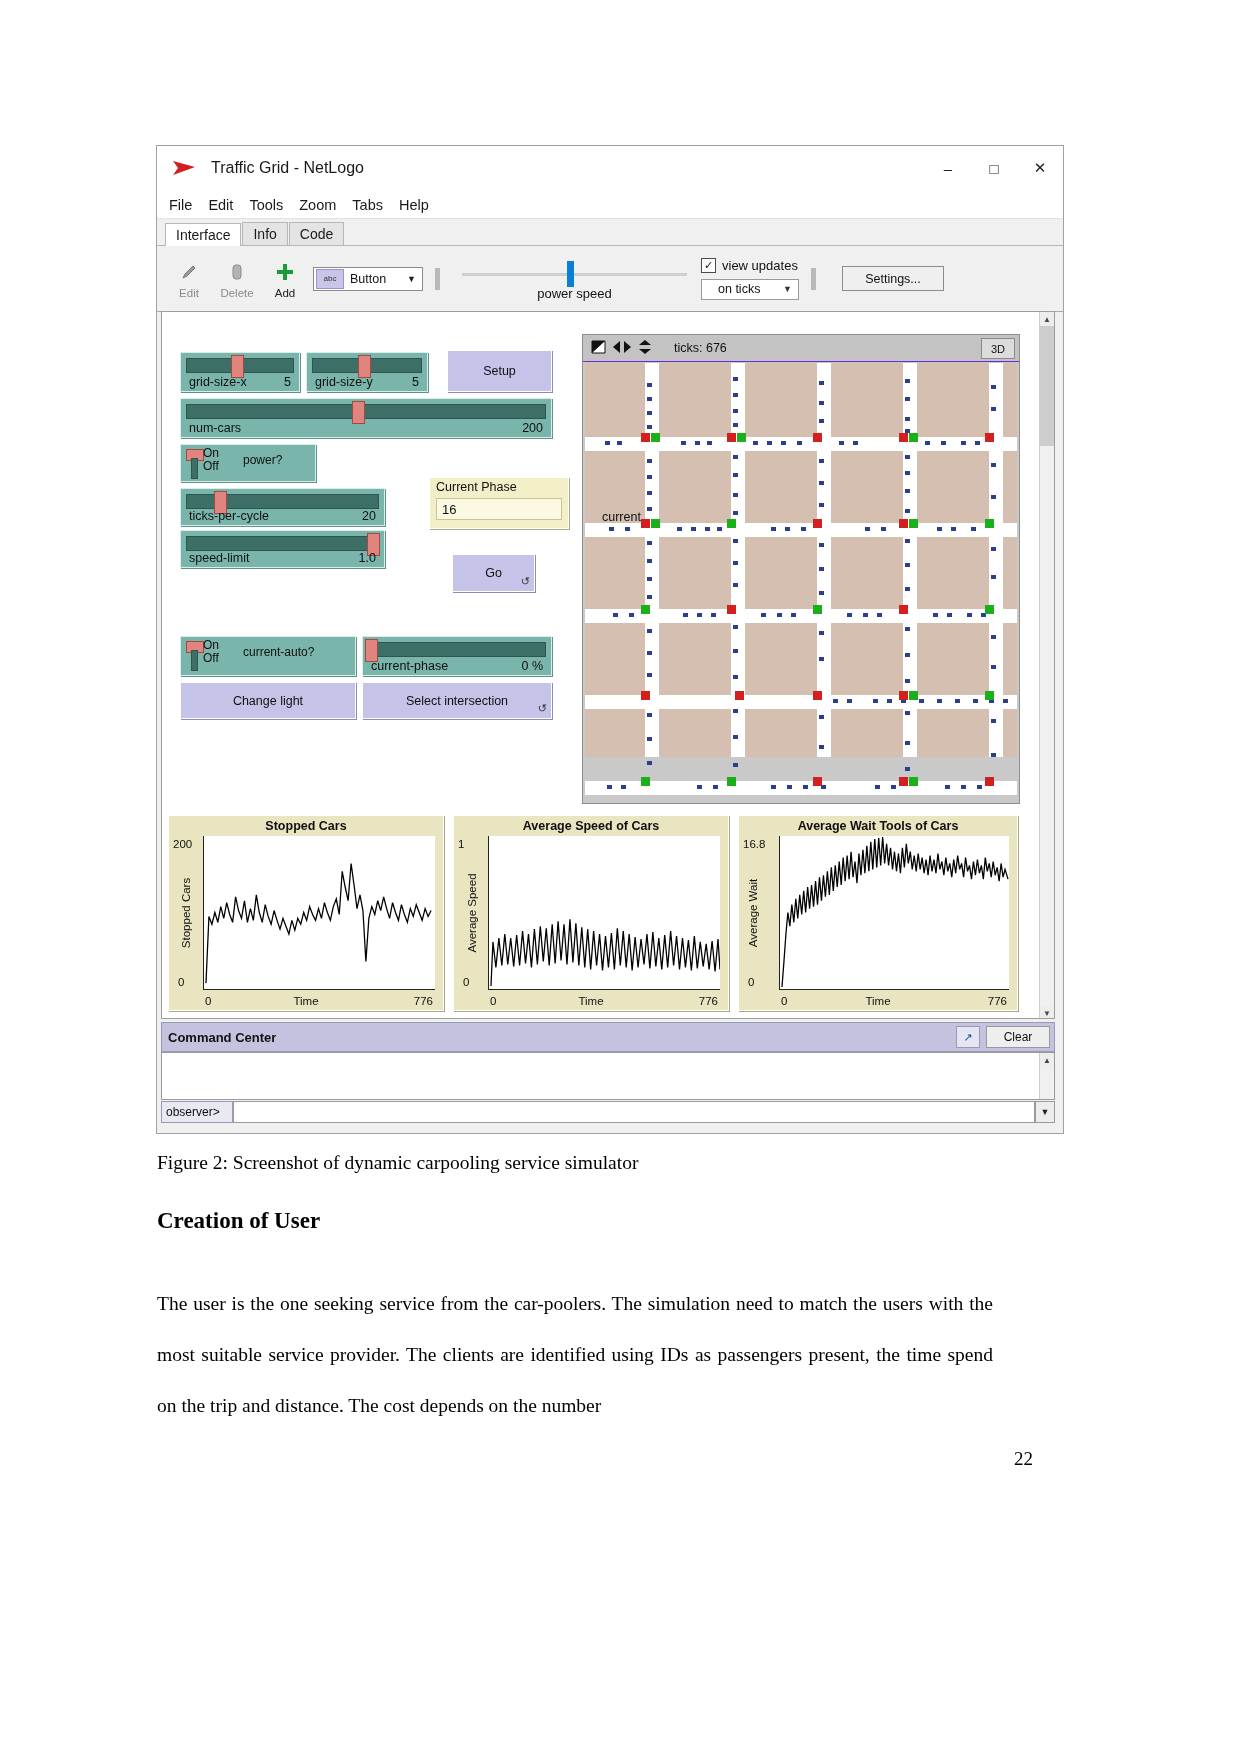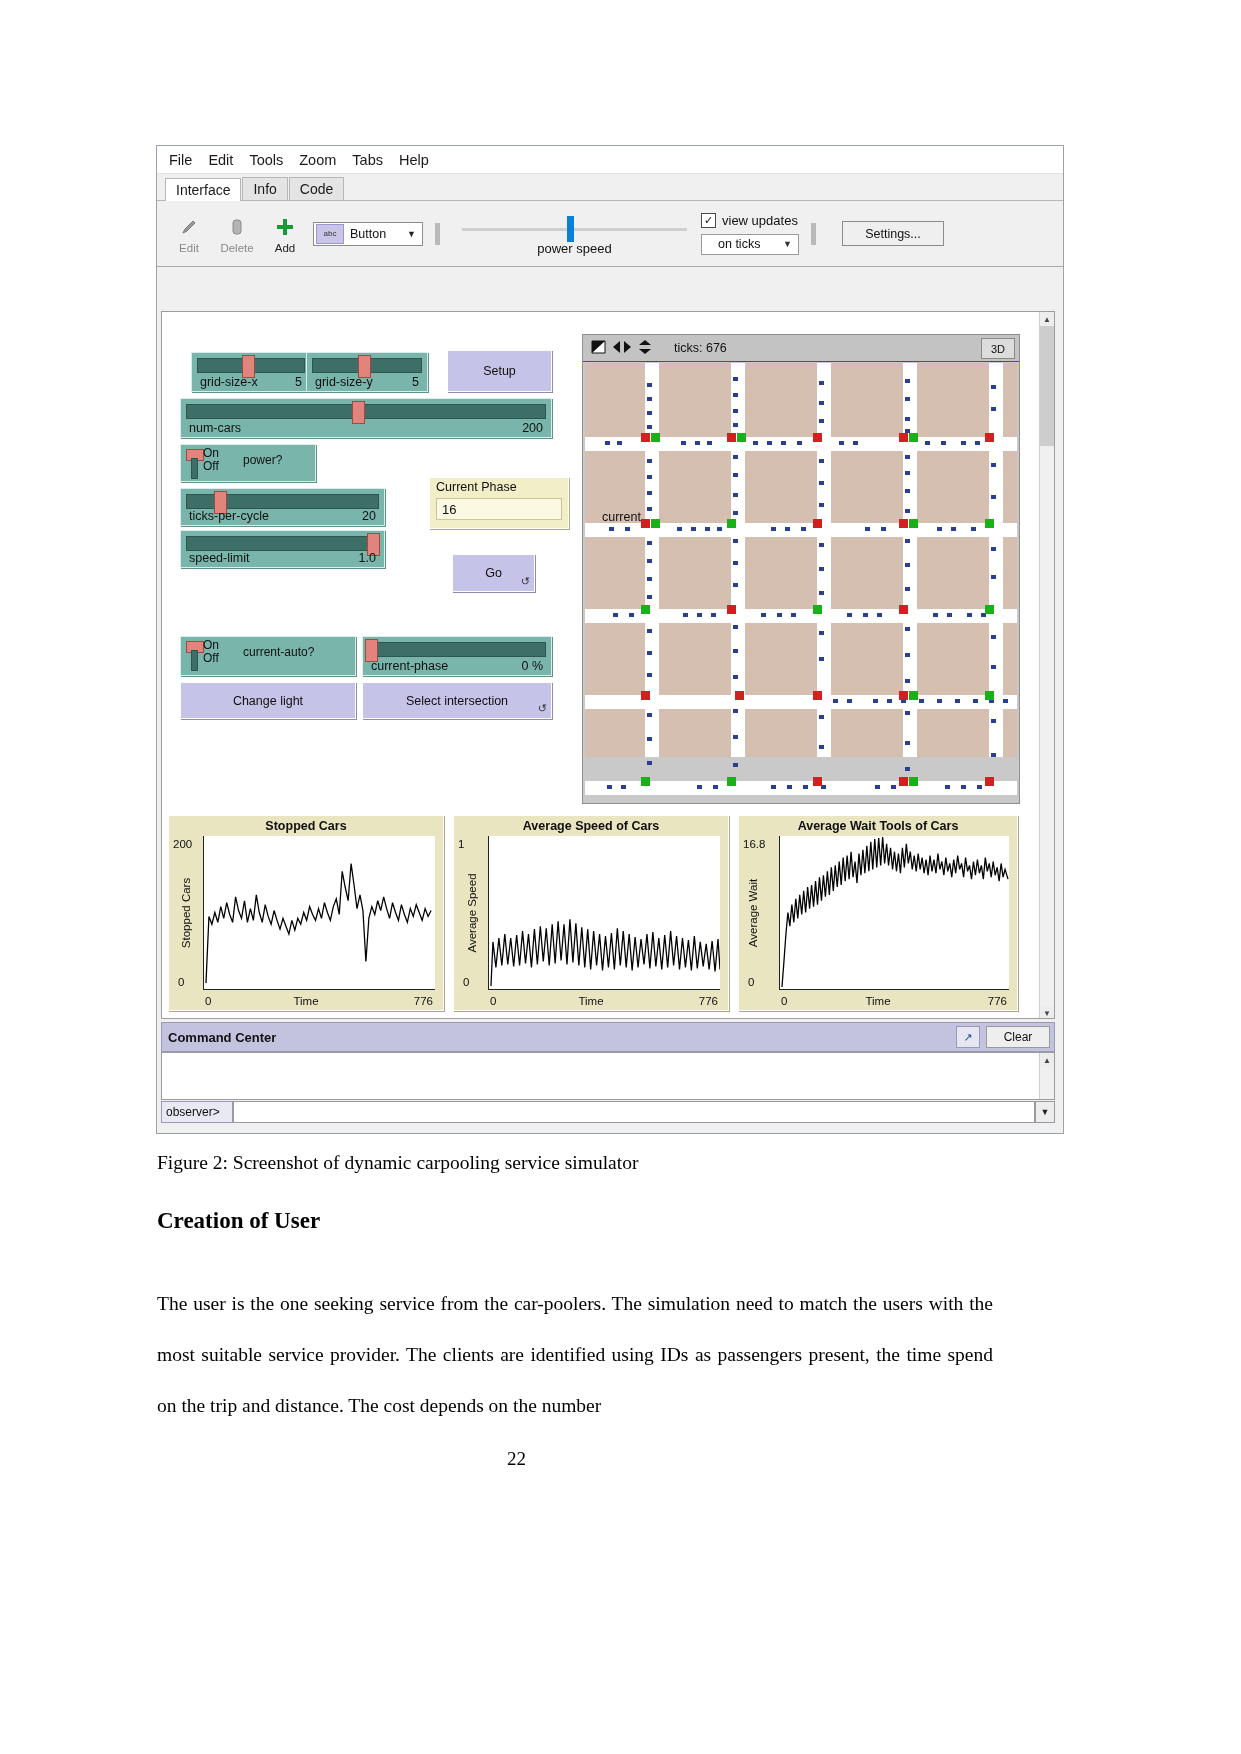--- a/index.html
+++ b/index.html
@@ -149,28 +149,41 @@
   #cc-field{flex:1;height:22px;background:#ffffff;border:1px solid #9a9a9a;box-sizing:border-box;}
   #cc-down{width:20px;height:22px;background:#ededed;border:1px solid #9a9a9a;
     display:flex;align-items:center;justify-content:center;font-size:9px;color:#222;box-sizing:border-box;}
   
   #figcap{position:absolute;left:157px;top:1152px;width:860px;font-size:19.5px;color:#000;
     font-family:"Liberation Serif",serif;}
   #heading{position:absolute;left:157px;top:1208px;font-size:23px;font-weight:bold;color:#000;
     font-family:"Liberation Serif",serif;}
   #para{position:absolute;left:157px;top:1278px;width:836px;font-size:19.5px;line-height:51px;
     text-align:justify;color:#000;font-family:"Liberation Serif",serif;}
-  #pageno{position:absolute;left:0;top:1448px;width:1033px;text-align:center;font-size:19px;
+  #pageno{position:absolute;left:0;top:1448px;width:1033px;text-align:right;font-size:19px;
     color:#000;font-family:"Liberation Serif",serif;}
 </style>
 </head>
 <body>
 
 <div id="nl-window">
 
+  <div id="titlebar">
+    <span class="nl-logo">
+      <svg width="30" height="20" viewBox="0 0 30 20">
+        <path d="M2 3 L24 9 L2 17 L7 10 Z" fill="#d21f1f"></path>
+      </svg>
+    </span>
+    <span id="title-text">Traffic Grid - NetLogo</span>
+    <span class="win-btns">
+      <span class="win-btn">–</span>
+      <span class="win-btn">□</span>
+      <span class="win-btn">✕</span>
+    </span>
+  </div>
 
   <div id="menubar">
     <span class="menu-item">File</span>
     <span class="menu-item">Edit</span>
     <span class="menu-item">Tools</span>
     <span class="menu-item">Zoom</span>
     <span class="menu-item">Tabs</span>
     <span class="menu-item">Help</span>
   </div>
 
@@ -227,21 +240,21 @@
         <span>on ticks</span>
         <span class="caret">▼</span>
       </div>
     </div>
     <span class="tb-sep"></span>
     <div id="settings-btn">Settings...</div>
   </div>
 
   <div id="iface">
 
-    <div class="slider" style="left:18px;top:40px;width:120px;height:40px;margin-left:11px;">
+    <div class="slider" style="left:18px;top:40px;width:120px;height:40px;">
       <div class="trough"></div>
       <div class="thumb" style="left:50px;"></div>
       <span class="nm">grid-size-x</span>
       <span class="val">5</span>
     </div>
 
     <div class="slider" style="left:144px;top:40px;width:122px;height:40px;">
       <div class="trough"></div>
       <div class="thumb" style="left:51px;"></div>
       <span class="nm">grid-size-y</span>

